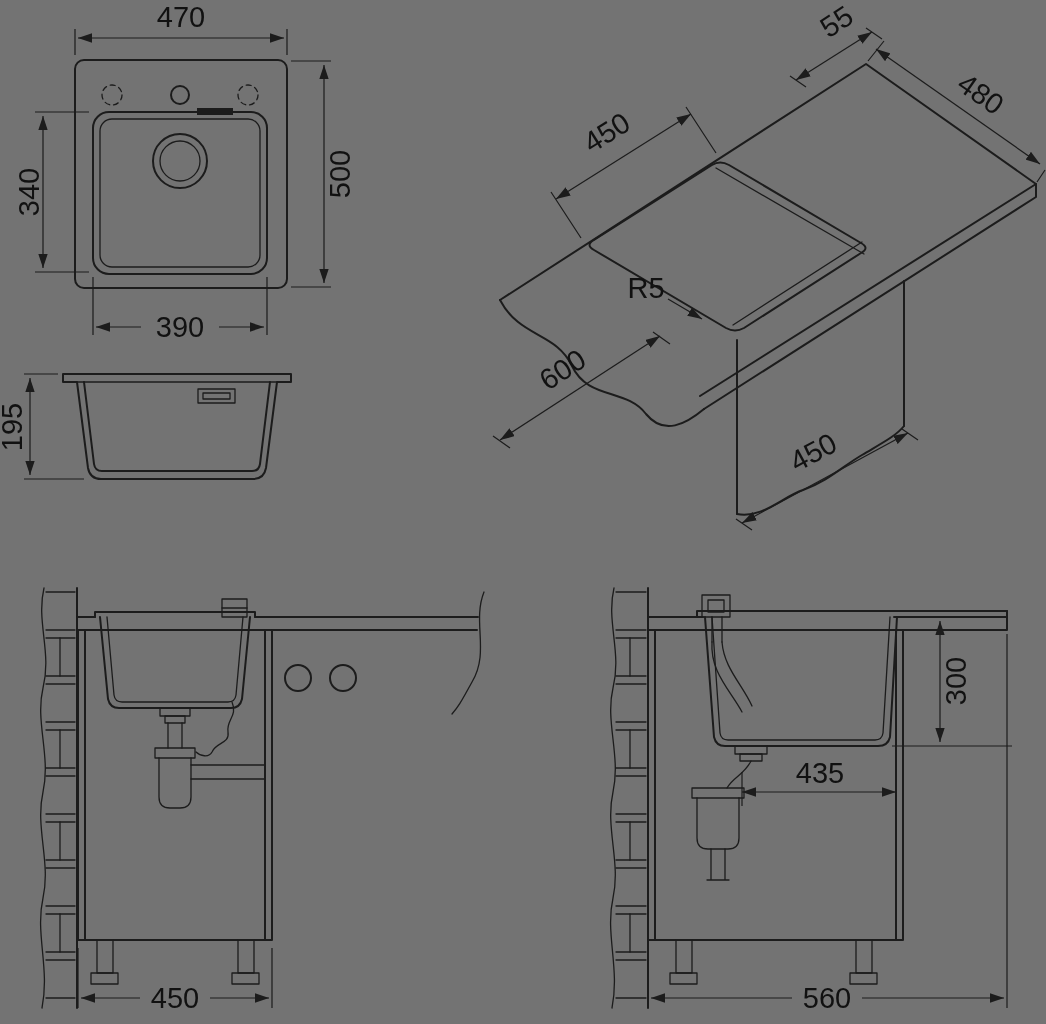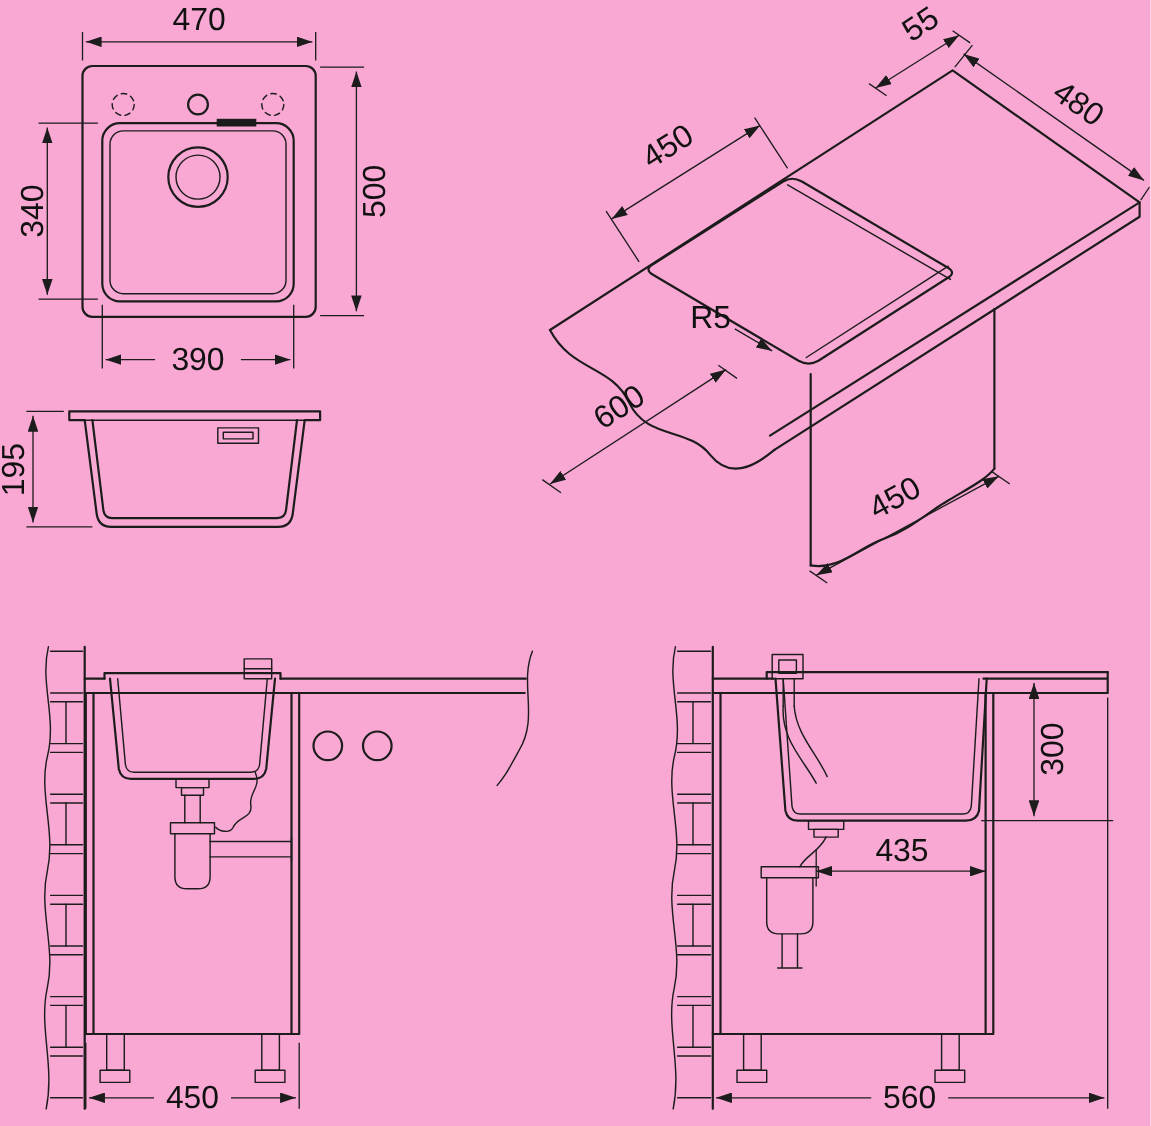--- a/index.html
+++ b/index.html
@@ -1,16 +1,16 @@
 <!DOCTYPE html>
 <html><head>
 <meta charset="utf-8">
 <style>
   html,body{margin:0;padding:0;background:#ffffff;}
-  .page{width:1046px;height:1024px;position:relative;background:#f9a8d4;overflow:hidden;}
+  .page{width:1046px;height:1024px;position:relative;background:#737373;overflow:hidden;}
   svg{display:block;}
   .obj{stroke:#1c1c1c;stroke-width:2;fill:none;stroke-linecap:round;stroke-linejoin:round;}
   .thin{stroke:#1c1c1c;stroke-width:1.3;fill:none;stroke-linecap:round;stroke-linejoin:round;}
   .dimline{stroke:#1c1c1c;stroke-width:1.2;fill:none;}
   .dimtext{font-family:"Liberation Sans",sans-serif;font-size:29px;fill:#111;}
   .solid{fill:#1c1c1c;stroke:none;}
   .dash{stroke-dasharray:5 4;}
 </style>
 </head>
 <body>

